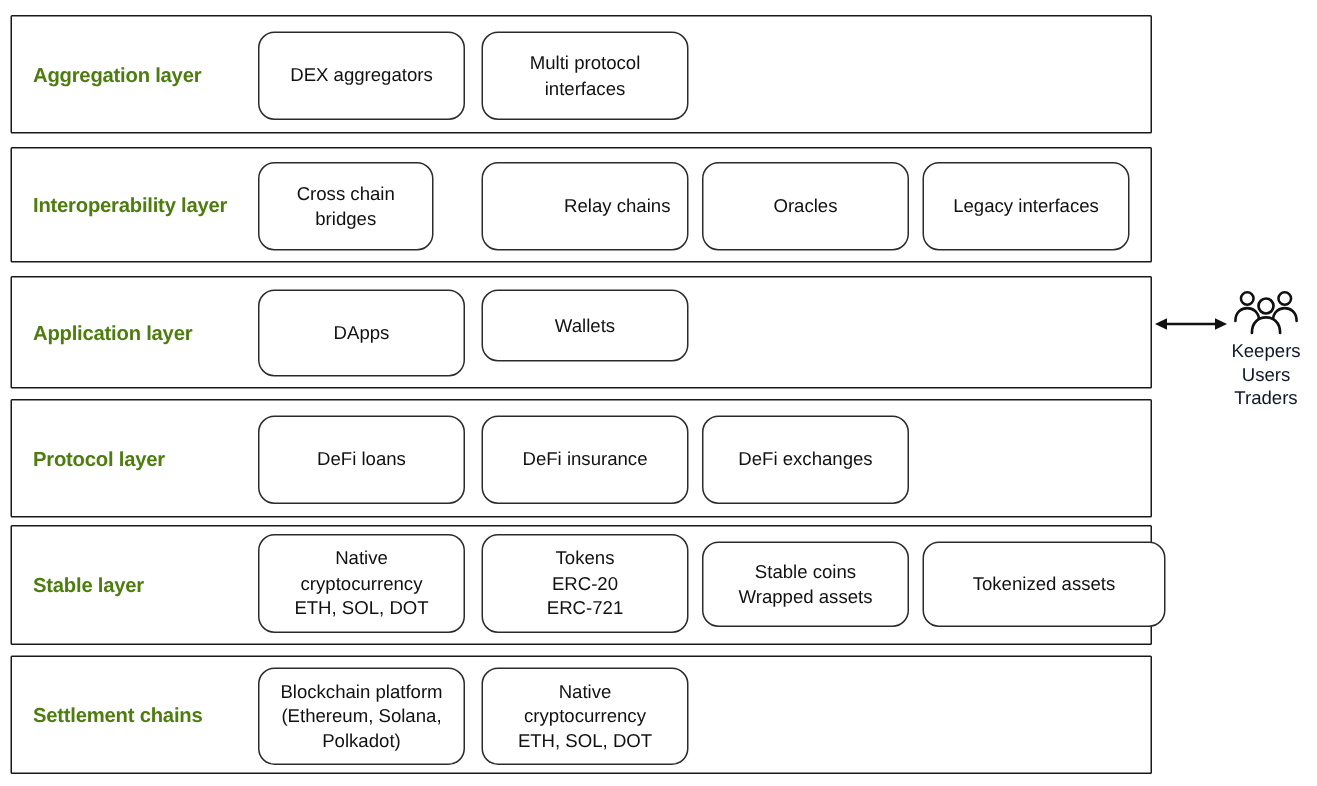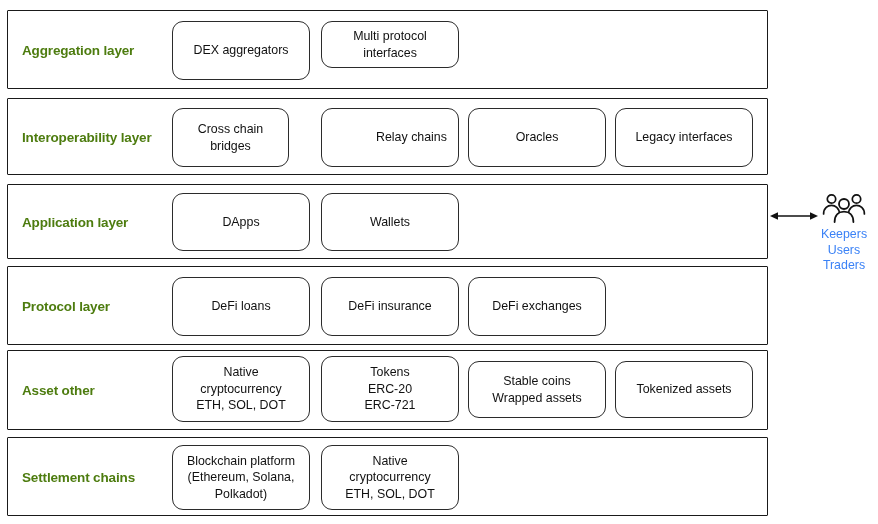--- a/index.html
+++ b/index.html
@@ -78,21 +78,21 @@
   .actors-icon {
     display: block;
     margin: 0 auto;
     width: 46px;
     height: 34px;
   }
   .actors-labels {
     margin-top: 1px;
     font-size: 12.4px;
     line-height: 15.5px;
-    color: #3b82f6;
+    color: #0f172a;
   }
   .actors-labels span { display: block; }
 
   
   .link-arrow {
     position: absolute;
     left: 770px;
     top: 209px;
     width: 48px;
     height: 14px;
@@ -101,21 +101,21 @@
 </head>
 <body>
 
 <div id="canvas">
 
   <div class="layer-band" style="left:7px; top:10px; width:761px; height:79px;">
     <div class="layer-label">Aggregation layer</div>
     <div class="node" style="left:164px; top:10px; width:138px; height:59px;">
       <span class="node-text">DEX aggregators</span>
     </div>
-    <div class="node" style="left:313px; top:10px; width:138px; height:47px;">
+    <div class="node" style="left:313px; top:10px; width:138px; height:59px;">
       <span class="node-text">Multi protocol
 interfaces</span>
     </div>
   </div>
 
   <div class="layer-band" style="left:7px; top:98px; width:761px; height:77px;">
     <div class="layer-label">Interoperability layer</div>
     <div class="node" style="left:164px; top:9px; width:117px; height:59px;">
       <span class="node-text">Cross chain bridges</span>
     </div>
@@ -128,55 +128,55 @@
     <div class="node" style="left:607px; top:9px; width:138px; height:59px;">
       <span class="node-text">Legacy interfaces</span>
     </div>
   </div>
 
   <div class="layer-band" style="left:7px; top:184px; width:761px; height:75px;">
     <div class="layer-label">Application layer</div>
     <div class="node" style="left:164px; top:8px; width:138px; height:58px;">
       <span class="node-text">DApps</span>
     </div>
-    <div class="node" style="left:313px; top:8px; width:138px; height:58px;">
+    <div class="node" style="left:313px; top:8px; width:138px; height:48px;">
       <span class="node-text">Wallets</span>
     </div>
   </div>
 
   <div class="layer-band" style="left:7px; top:266px; width:761px; height:79px;">
     <div class="layer-label">Protocol layer</div>
     <div class="node" style="left:164px; top:10px; width:138px; height:59px;">
       <span class="node-text">DeFi loans</span>
     </div>
     <div class="node" style="left:313px; top:10px; width:138px; height:59px;">
       <span class="node-text">DeFi insurance</span>
     </div>
     <div class="node" style="left:460px; top:10px; width:138px; height:59px;">
       <span class="node-text">DeFi exchanges</span>
     </div>
   </div>
 
   <div class="layer-band" style="left:7px; top:350px; width:761px; height:80px;">
-    <div class="layer-label">Asset other</div>
+    <div class="layer-label">Stable layer</div>
     <div class="node" style="left:164px; top:5px; width:138px; height:66px;">
       <span class="node-text">Native
 cryptocurrency
 ETH, SOL, DOT</span>
     </div>
     <div class="node" style="left:313px; top:5px; width:138px; height:66px;">
       <span class="node-text">Tokens
 ERC-20
 ERC-721</span>
     </div>
     <div class="node" style="left:460px; top:10px; width:138px; height:57px;">
       <span class="node-text">Stable coins
 Wrapped assets</span>
     </div>
-    <div class="node" style="left:607px; top:10px; width:138px; height:57px;">
+    <div class="node" style="left:607px; top:10px; width:162px; height:57px;">
       <span class="node-text">Tokenized assets</span>
     </div>
   </div>
 
   <div class="layer-band" style="left:7px; top:437px; width:761px; height:79px;">
     <div class="layer-label">Settlement chains</div>
     <div class="node" style="left:164px; top:7px; width:138px; height:65px;">
       <span class="node-text">Blockchain platform
 (Ethereum, Solana,
 Polkadot)</span>

